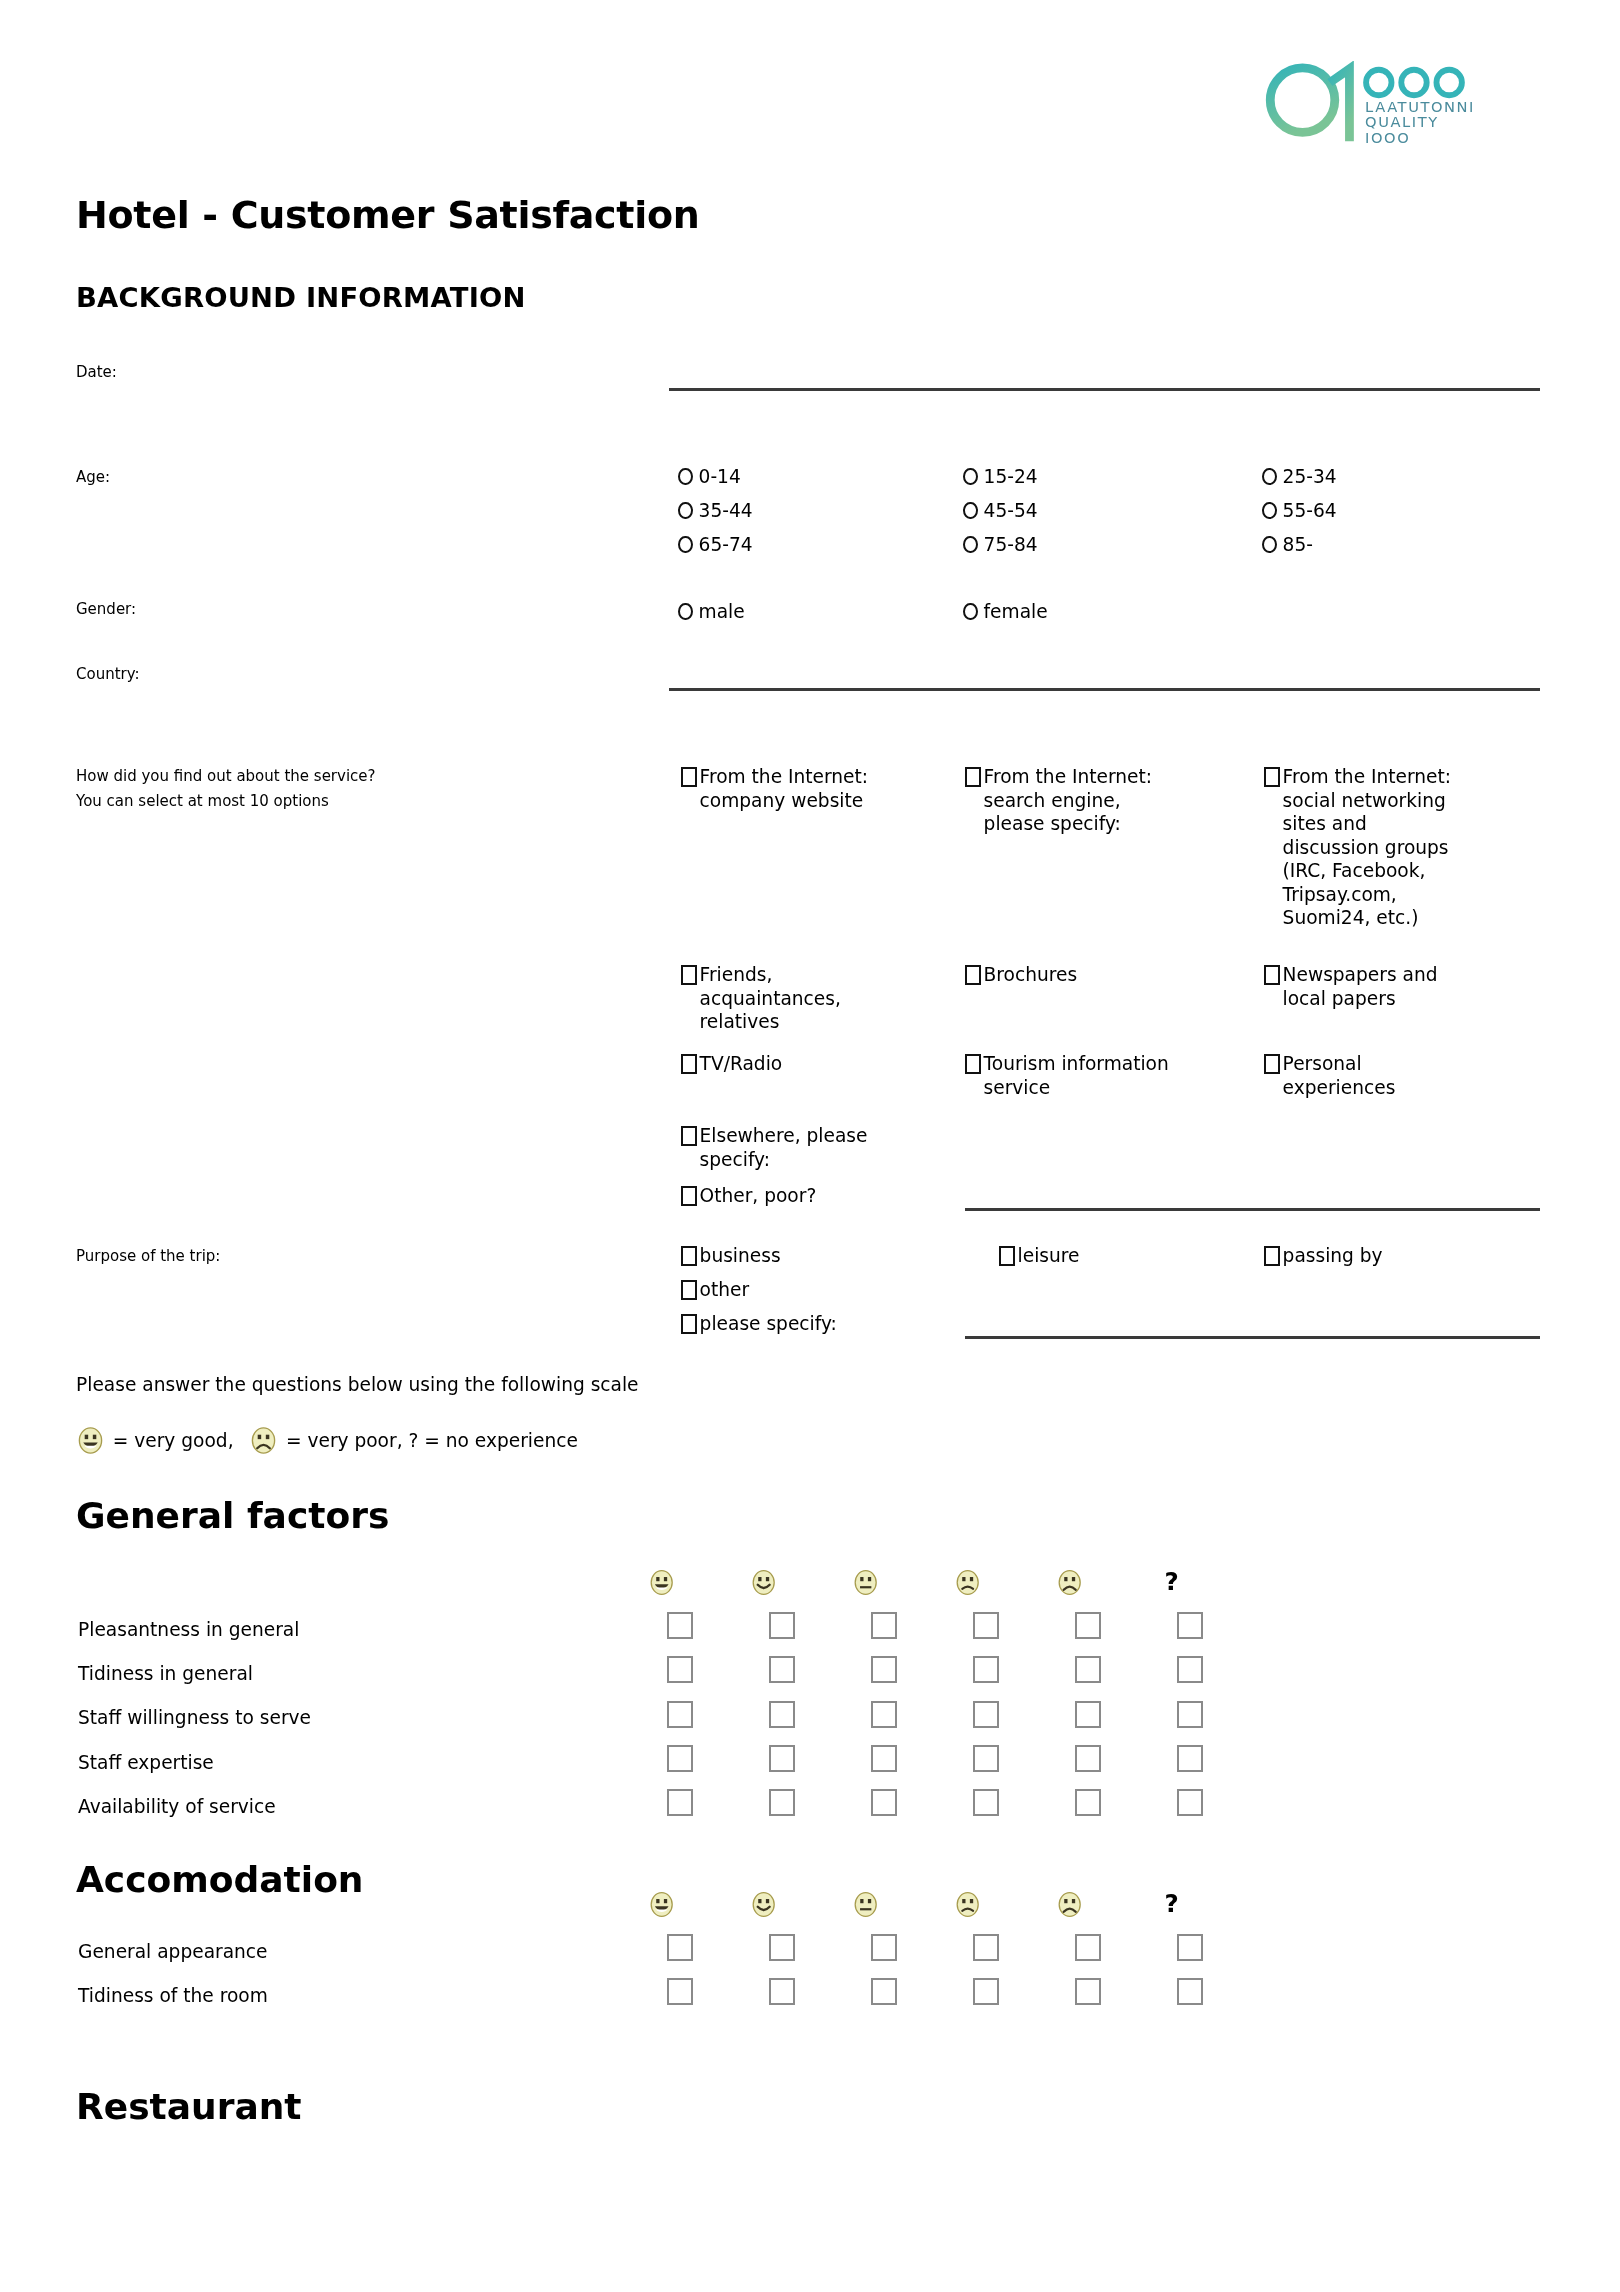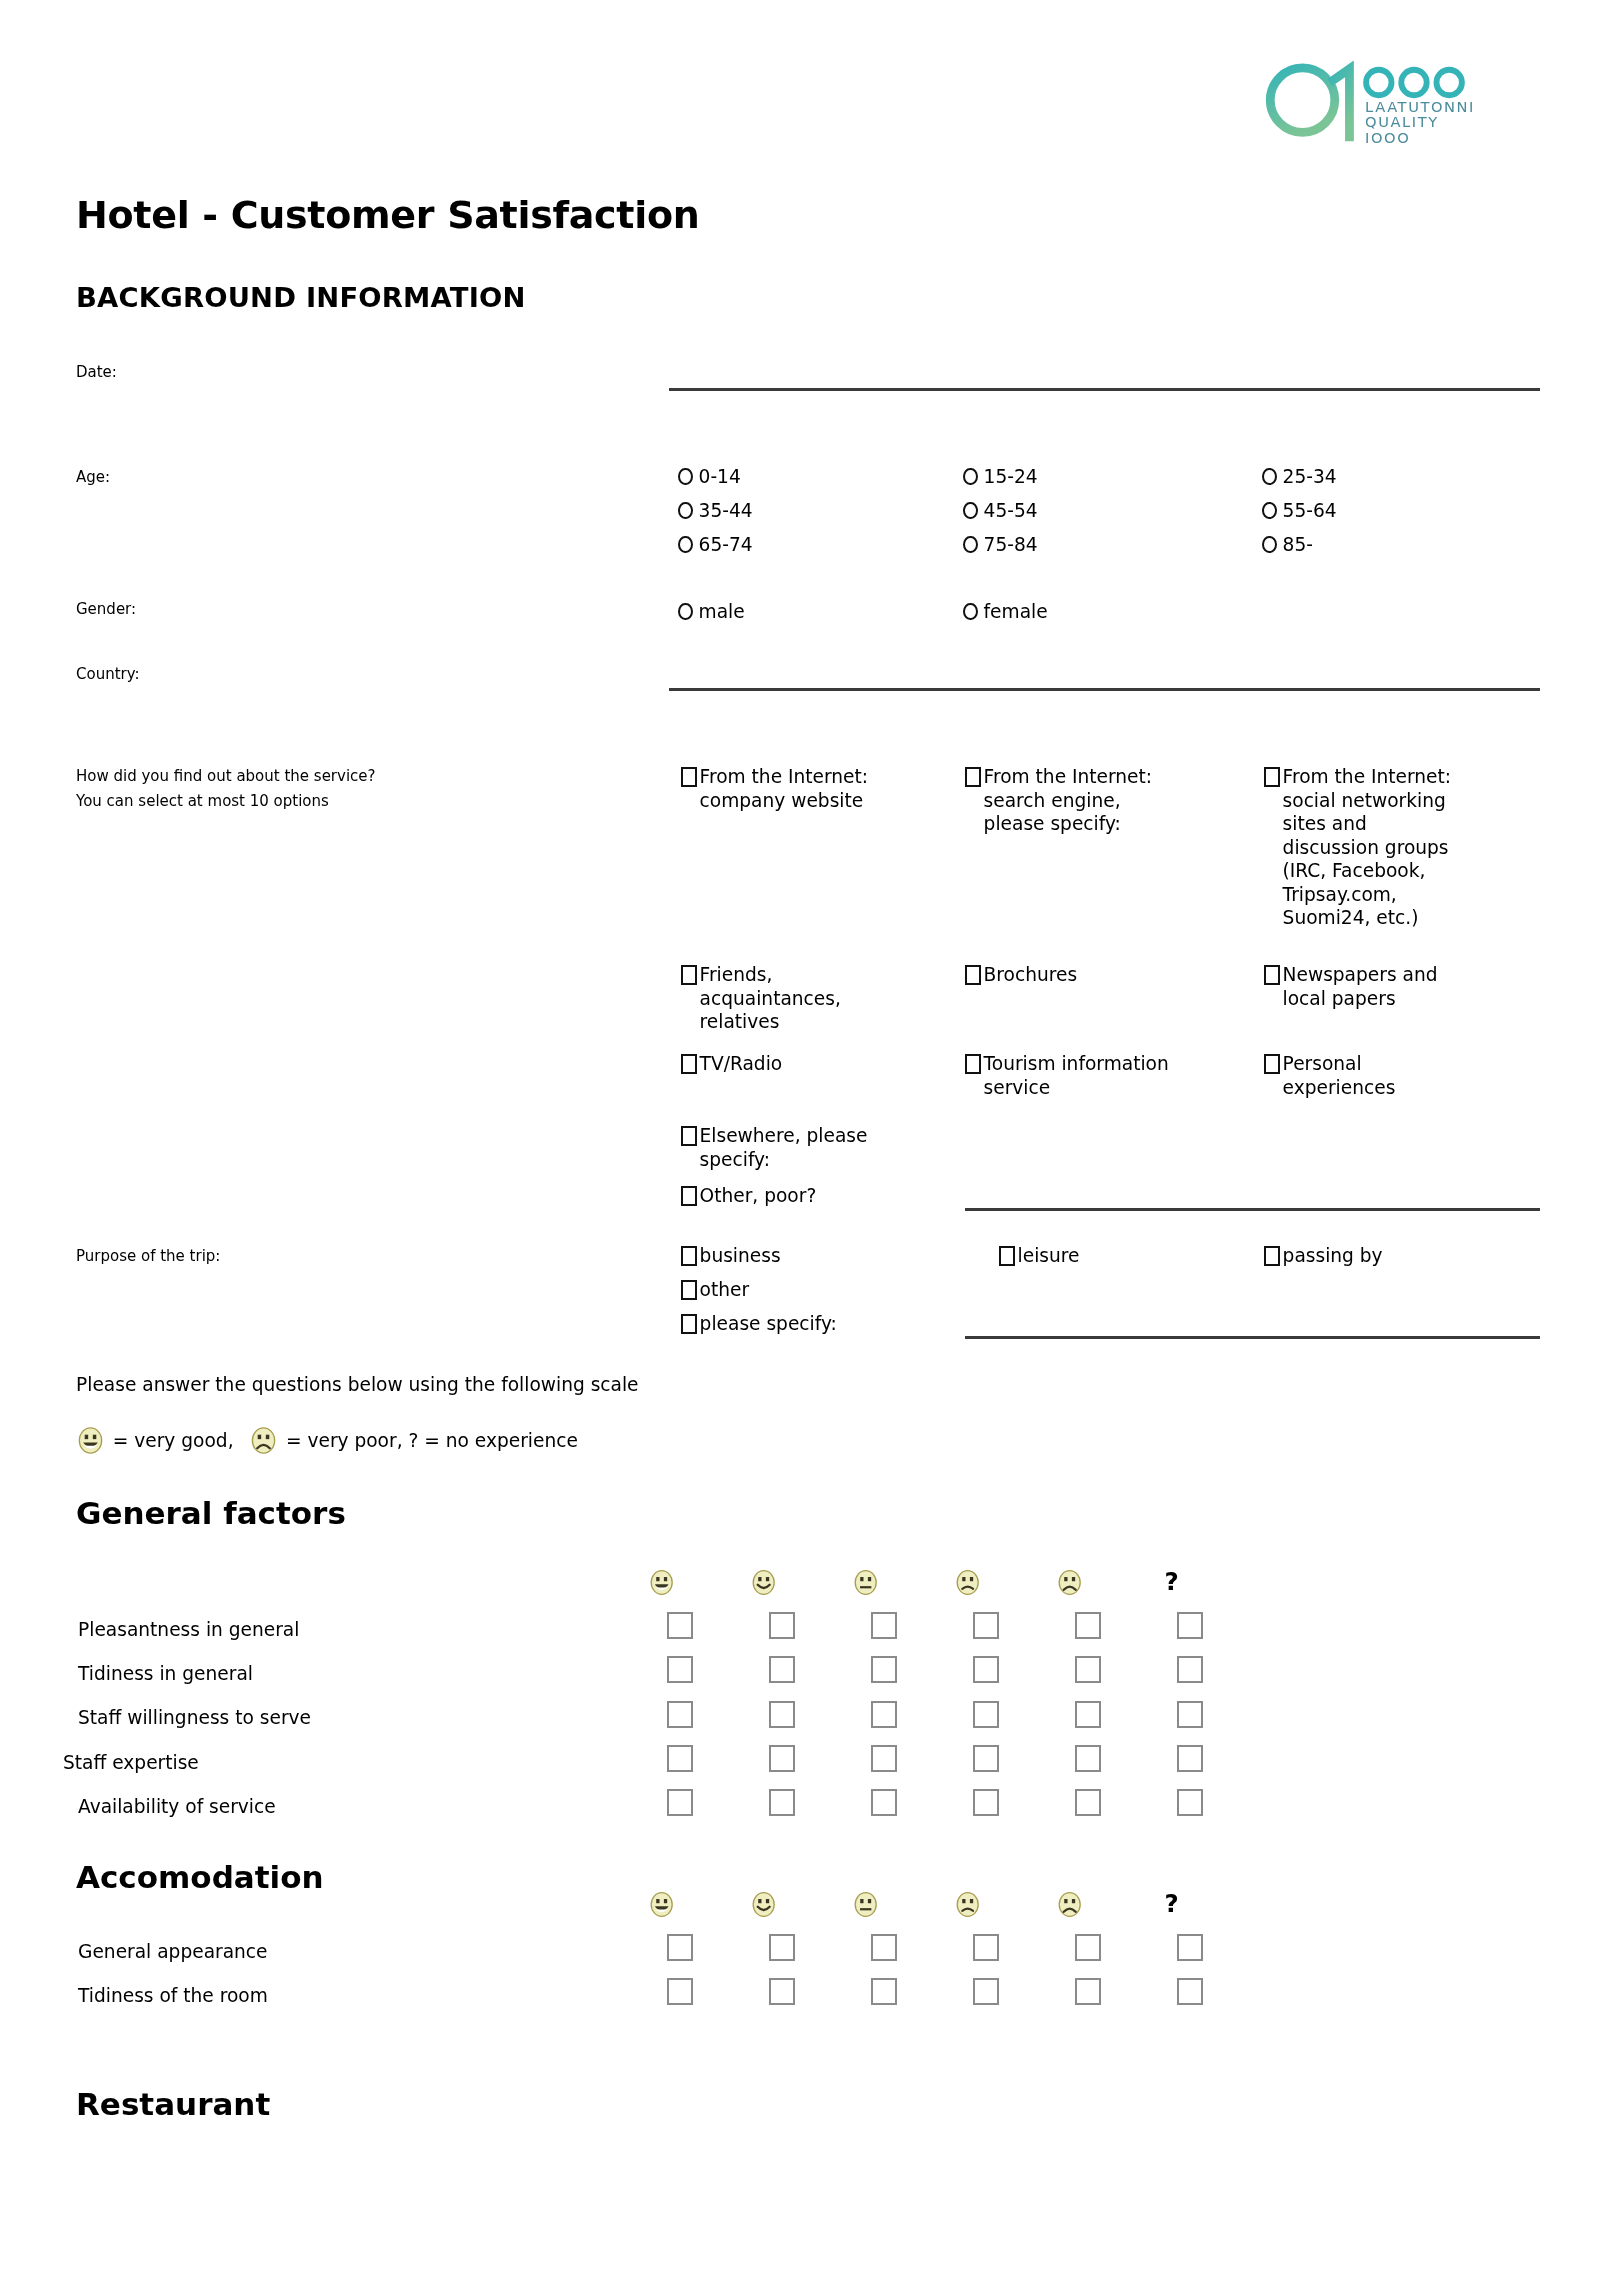--- a/index.html
+++ b/index.html
@@ -44,21 +44,21 @@
     left: 76px;
     top: 282px;
     font-size: 27.4px;
     font-weight: bold;
     letter-spacing: 0.2px;
     white-space: nowrap;
   }
   .big-head {
     position: absolute;
     left: 76px;
-    font-size: 31px;
+    font-size: 36px;
     font-weight: bold;
     white-space: nowrap;
   }
 
   
   .label {
     position: absolute;
     font-size: 15px;
     line-height: 26.5px;
     color: #000;
@@ -421,21 +421,21 @@
     </div>
     <div style="width:73px"></div>
     <div class="cell">
       <span class="qmark">?</span>
     </div>
   </div>
 
   <div class="row-label" style="left:78px; top:1619px;">Pleasantness in general</div>
   <div class="row-label" style="left:78px; top:1663px;text-align:center;">Tidiness in general</div>
   <div class="row-label" style="left:78px; top:1707px;">Staff willingness to serve</div>
-  <div class="row-label" style="left:63px; top:1752px;">Staff expertise</div>
+  <div class="row-label" style="left:78px; top:1752px;">Staff expertise</div>
   <div class="row-label" style="left:78px; top:1796px;">Availability of service</div>
 
   <div class="rbox" style="left:667px; top:1612px;"></div>
   <div class="rbox" style="left:769px; top:1612px;"></div>
   <div class="rbox" style="left:871px; top:1612px;"></div>
   <div class="rbox" style="left:973px; top:1612px;"></div>
   <div class="rbox" style="left:1075px; top:1612px;"></div>
   <div class="rbox" style="left:1177px; top:1612px;"></div>
 
   <div class="rbox" style="left:667px; top:1656px;"></div>

